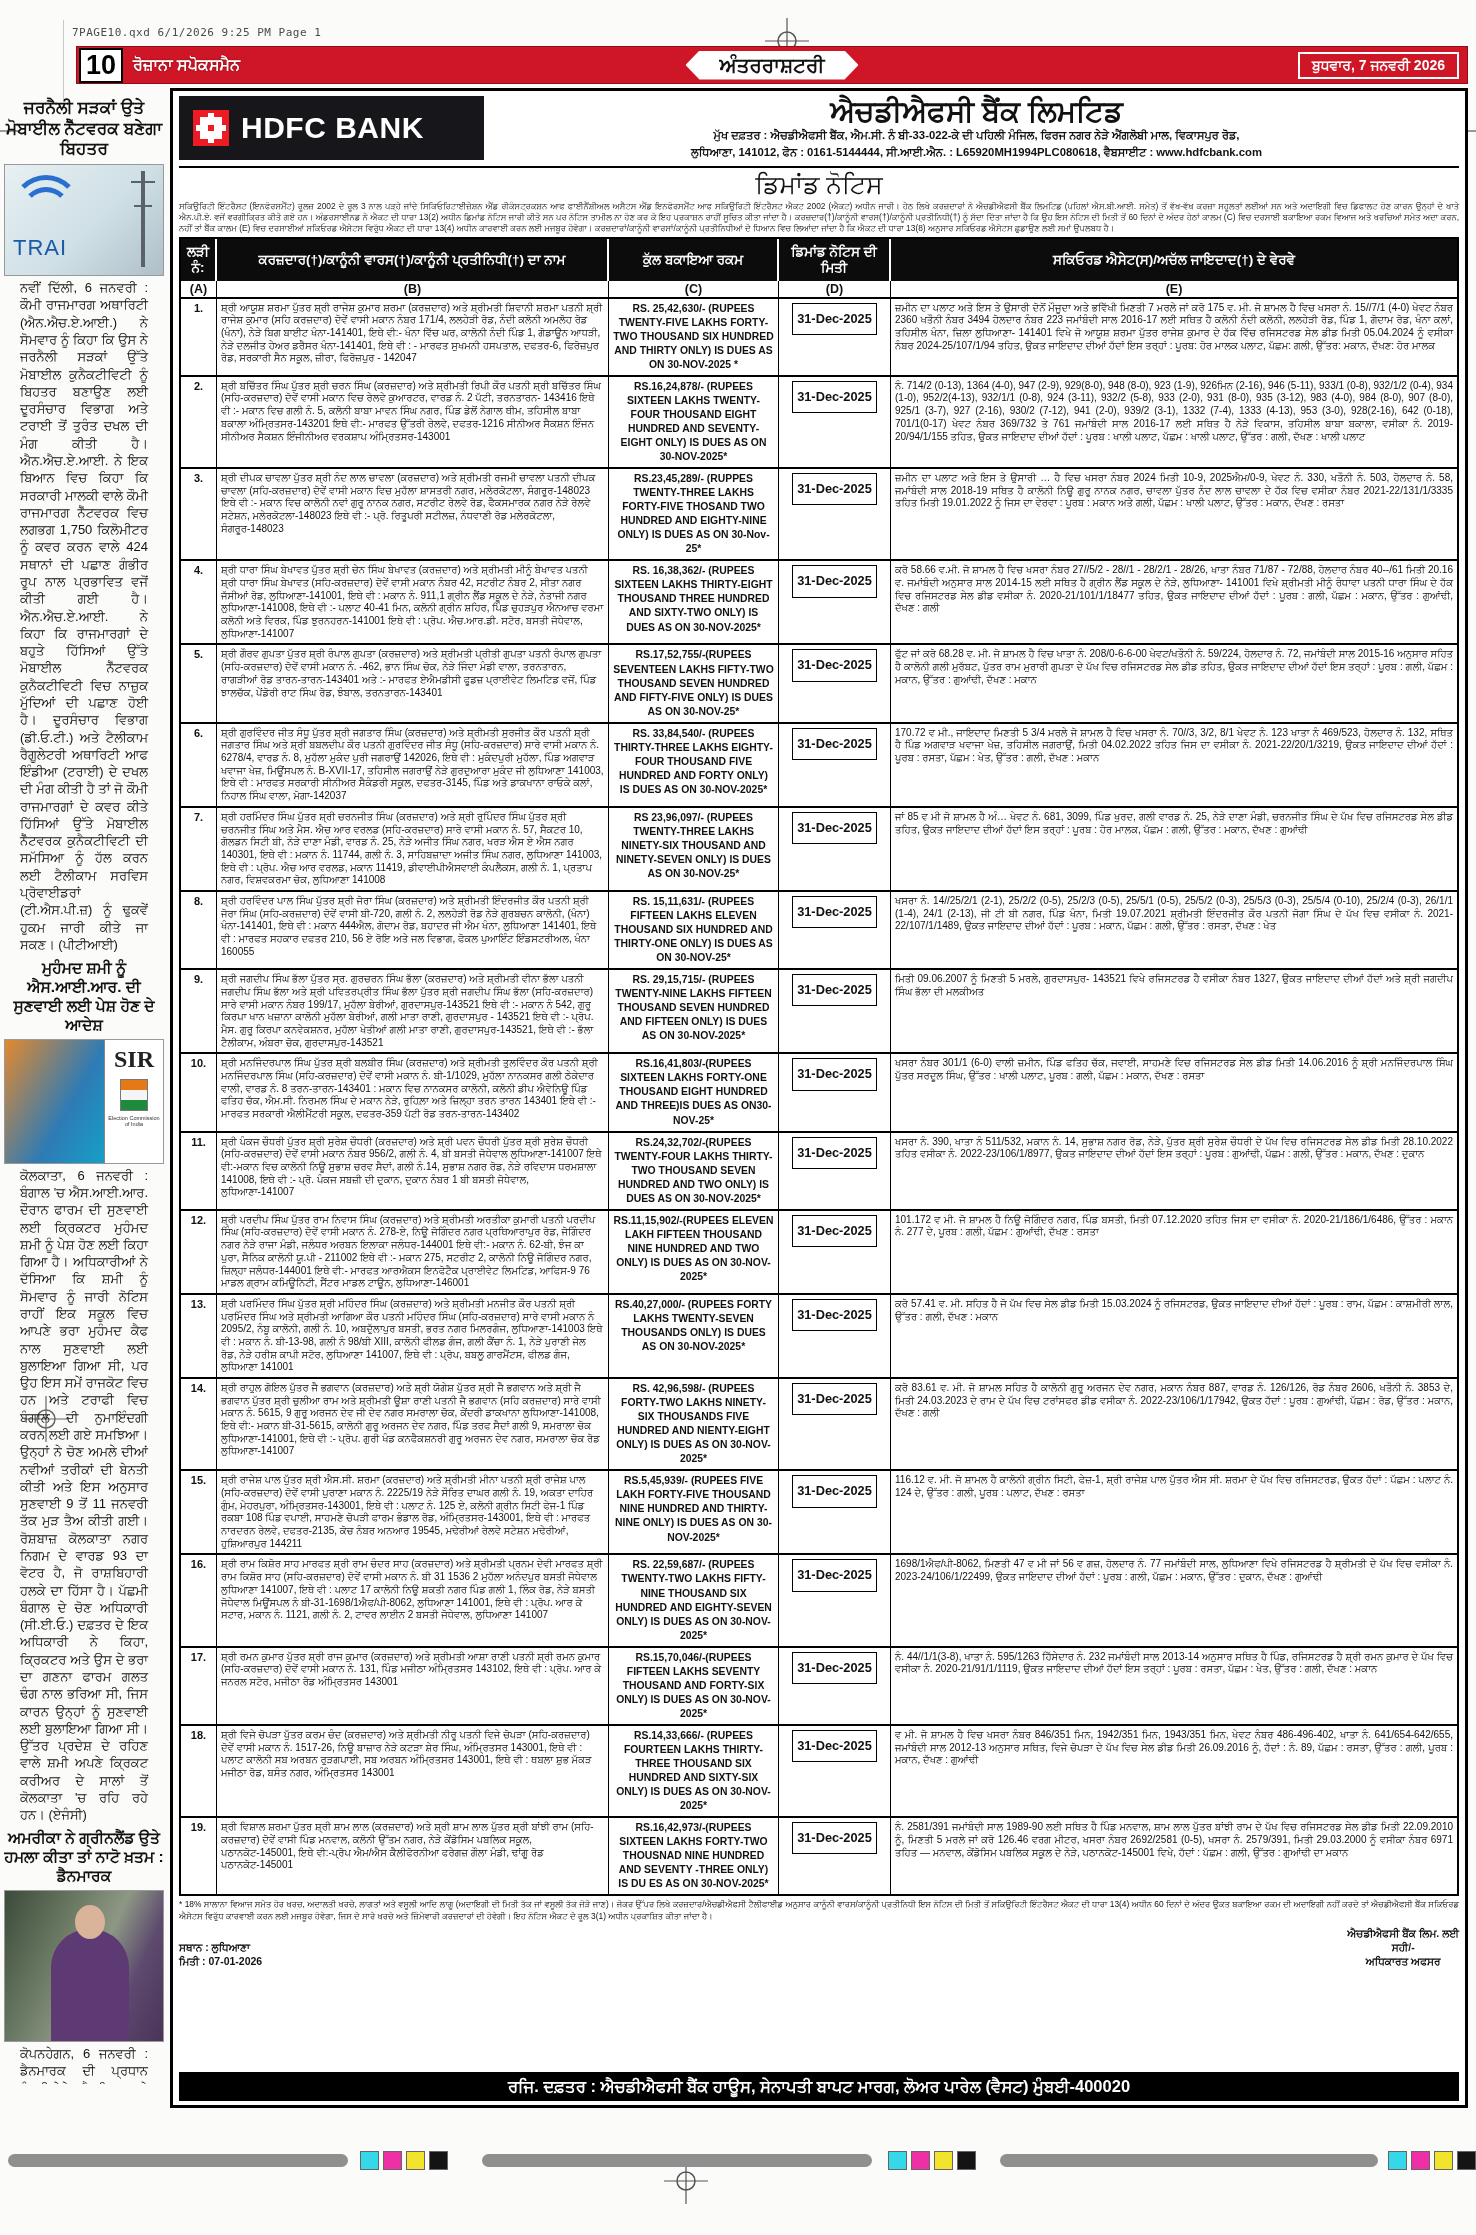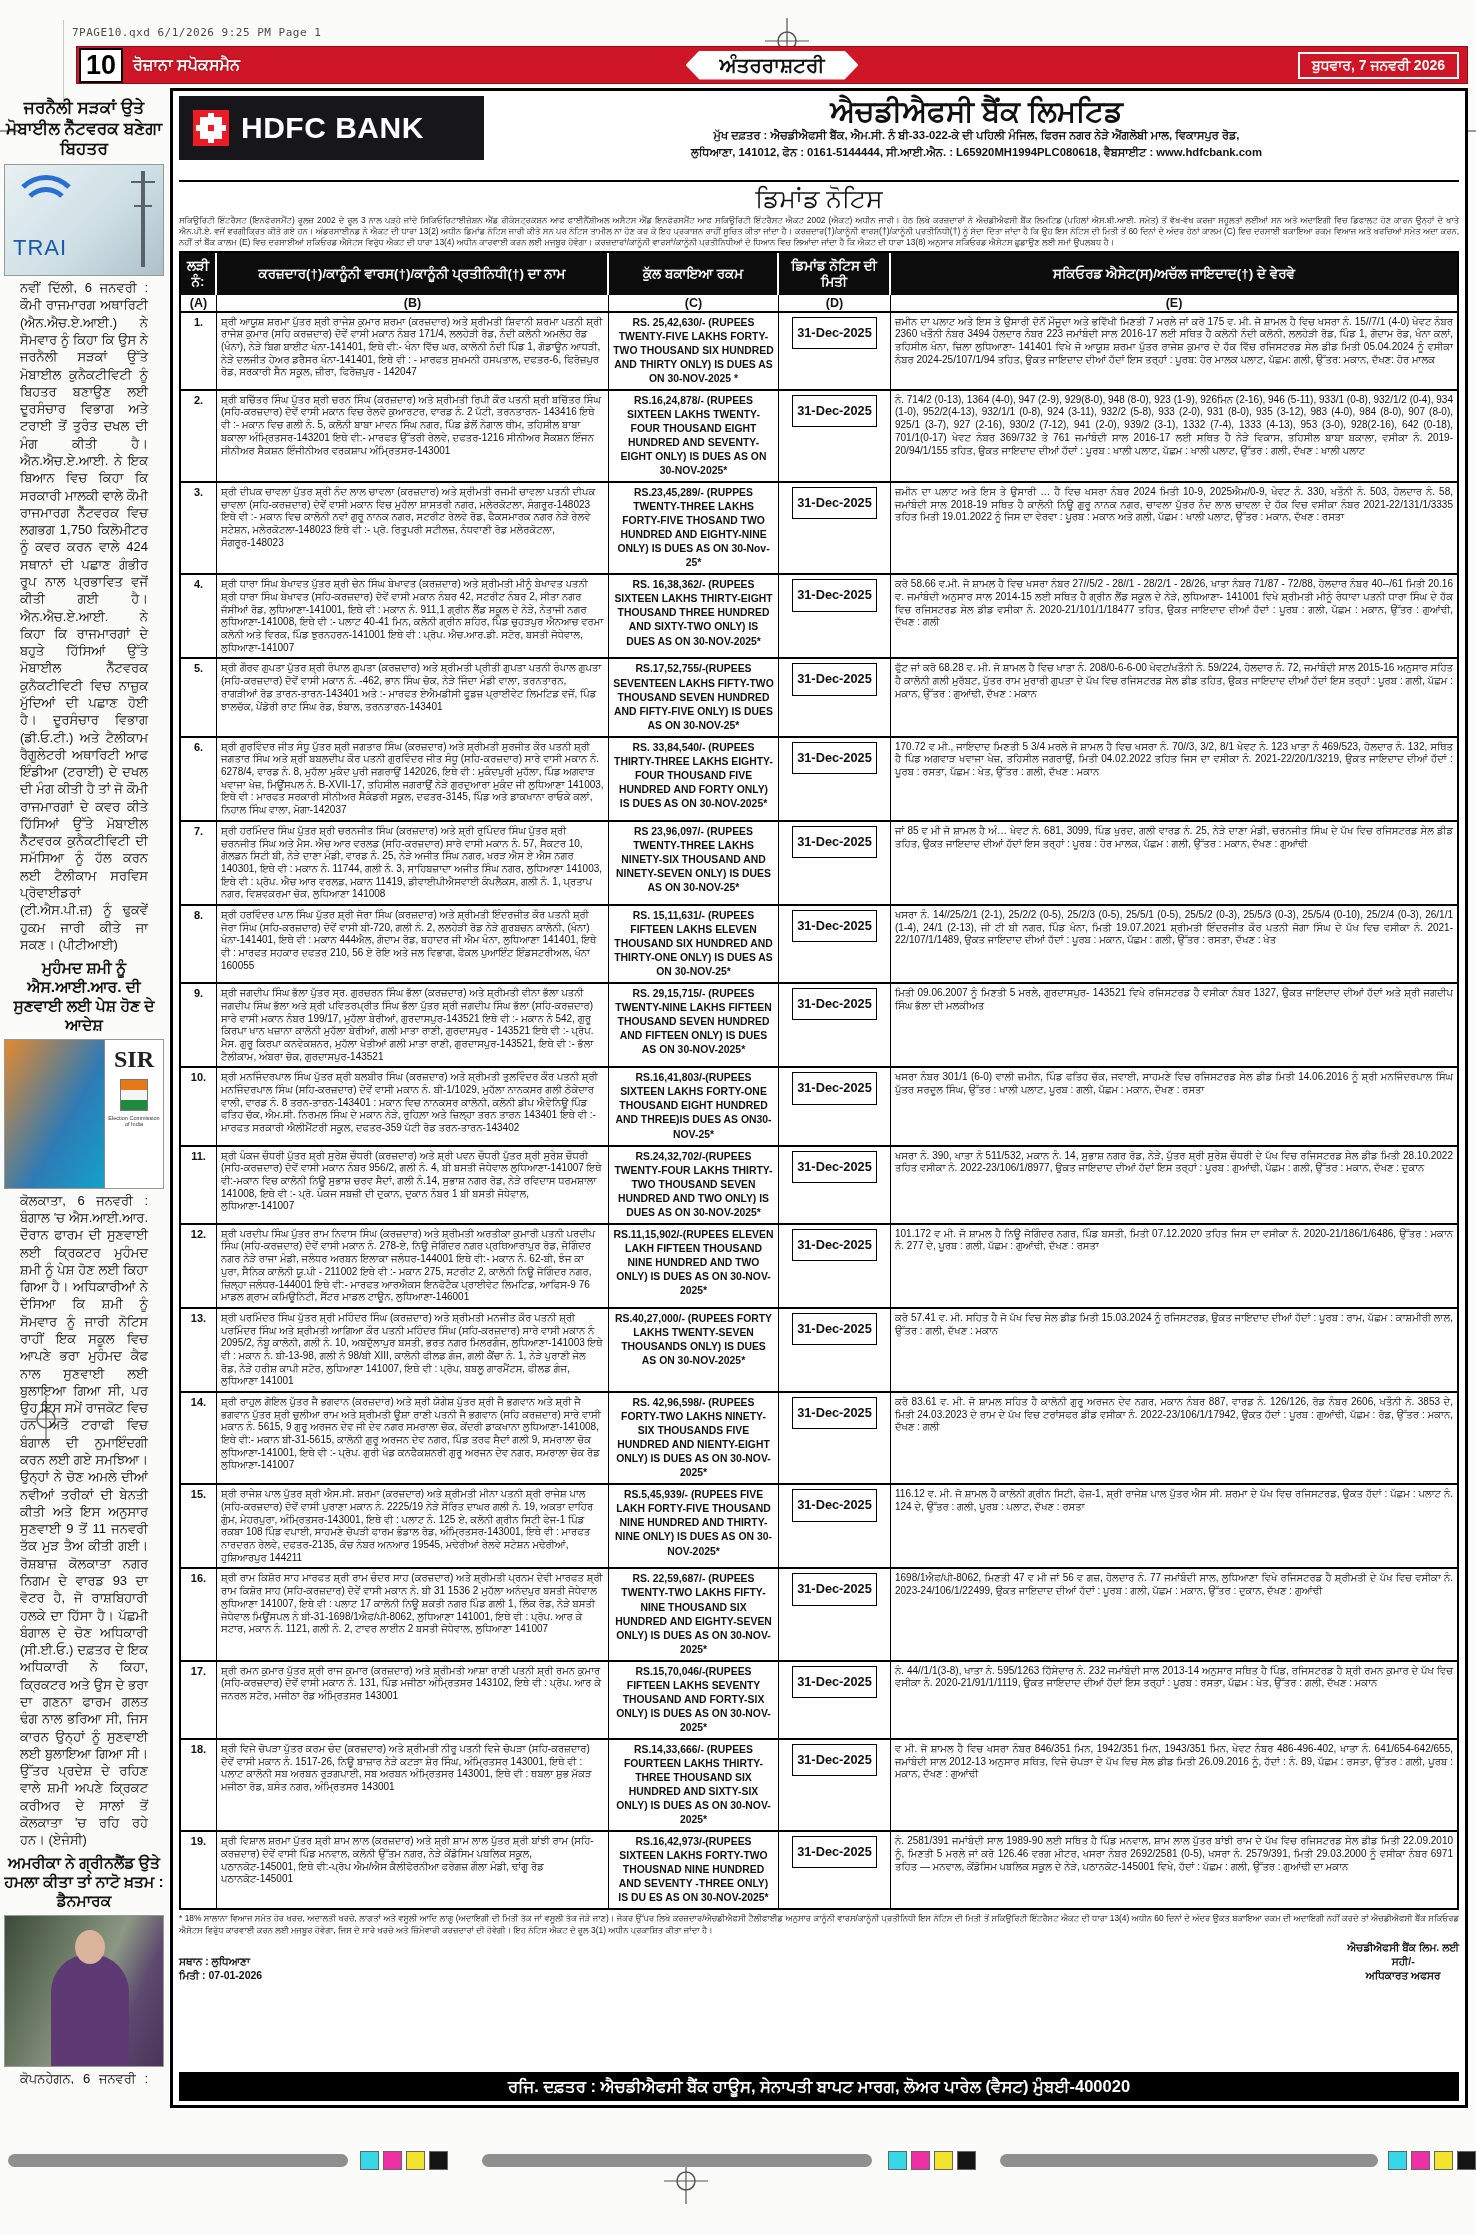--- a/index.html
+++ b/index.html
@@ -29,35 +29,35 @@
   .body-text{font-size:13px;text-align:justify;line-height:1.33;margin:3px 16px;}
   .ph-img{width:100%;position:relative;overflow:hidden;border:1px solid #999;box-sizing:border-box;}
   .img-trai{height:112px;background:linear-gradient(135deg,#e8f0f2 0%,#cfe0e6 55%,#aebfc8 100%);}
   .trai-word{position:absolute;left:8px;bottom:14px;color:#1b5aa8;font-weight:normal;font-size:22px;
              letter-spacing:1px;}
   .trai-arc{position:absolute;border:5px solid #2a6fd0;border-color:#2a6fd0 transparent transparent transparent;
             border-radius:50%;}
   .tower{position:absolute;right:18px;top:6px;width:4px;height:96px;background:#5a6168;}
   .tower:before{content:"";position:absolute;left:-10px;top:10px;width:24px;height:2px;background:#5a6168;}
   .tower:after{content:"";position:absolute;left:-7px;top:34px;width:18px;height:2px;background:#5a6168;}
-  .img-cricket{height:150px;background:linear-gradient(120deg,#e3892f 0%,#2e7bb5 45%,#15a0c8 75%,#0d6e93 100%);display:flex;}
+  .img-cricket{height:125px;background:linear-gradient(120deg,#e3892f 0%,#2e7bb5 45%,#15a0c8 75%,#0d6e93 100%);display:flex;}
   .sir-panel{margin-left:auto;width:58px;background:#fff;border-left:1px solid #888;display:flex;
              flex-direction:column;align-items:center;justify-content:flex-start;padding-top:6px;}
   .sir-word{font-family:"Liberation Serif",serif;font-weight:bold;font-size:24px;color:#222;}
   .eci-mark{width:26px;height:30px;margin-top:6px;background:
       linear-gradient(180deg,#e77817 0 33%,#f5f5f5 33% 66%,#1d8a3c 66% 100%);border:1px solid #777;}
   .eci-cap{font-size:5.5px;color:#333;text-align:center;line-height:1.2;margin-top:4px;padding:0 2px;}
   .img-person{height:152px;background:linear-gradient(115deg,#3c4a3a 0%,#66755f 30%,#8d9884 55%,#5d4a6e 75%,#4a3358 100%);}
   .person-blob{position:absolute;left:46px;top:38px;width:78px;height:112px;border-radius:38px 38px 0 0;
                background:#5e3a75;}
   .person-head{position:absolute;left:70px;top:14px;width:30px;height:34px;border-radius:50%;background:#d9b49a;}
   
   .ad{position:absolute;left:170px;top:88px;width:1298px;height:2020px;background:#fff;
       border:3px solid #000;box-sizing:border-box;padding:5px 6px 4px 6px;display:flex;flex-direction:column;}
-  .ad-header{display:flex;align-items:stretch;gap:10px;border-bottom:2px solid #000;padding-bottom:20px;}
+  .ad-header{display:flex;align-items:stretch;gap:10px;border-bottom:2px solid #000;padding-bottom:6px;}
   .hdfc-logo{width:305px;background:#17171b;display:flex;align-items:center;gap:12px;padding:6px 14px;box-sizing:border-box;}
   .hdfc-mark{width:36px;height:36px;background:#ed1c24;position:relative;flex:0 0 auto;}
   .hdfc-mark .w{position:absolute;left:7px;top:7px;right:7px;bottom:7px;background:#fff;}
   .hdfc-mark .c1{position:absolute;left:15px;top:3px;width:6px;bottom:3px;background:#fff;}
   .hdfc-mark .c2{position:absolute;top:15px;left:3px;height:6px;right:3px;background:#fff;}
   .hdfc-mark .k{position:absolute;left:15px;top:15px;width:6px;height:6px;background:#ed1c24;}
   .hdfc-word{color:#fff;font-weight:bold;font-size:30px;letter-spacing:.5px;}
   .bank-head{flex:1;text-align:center;}
   .bank-name{font-weight:bold;font-size:29px;line-height:1.05;}
   .bank-addr{font-weight:bold;font-size:11.3px;line-height:1.3;margin-top:2px;}

